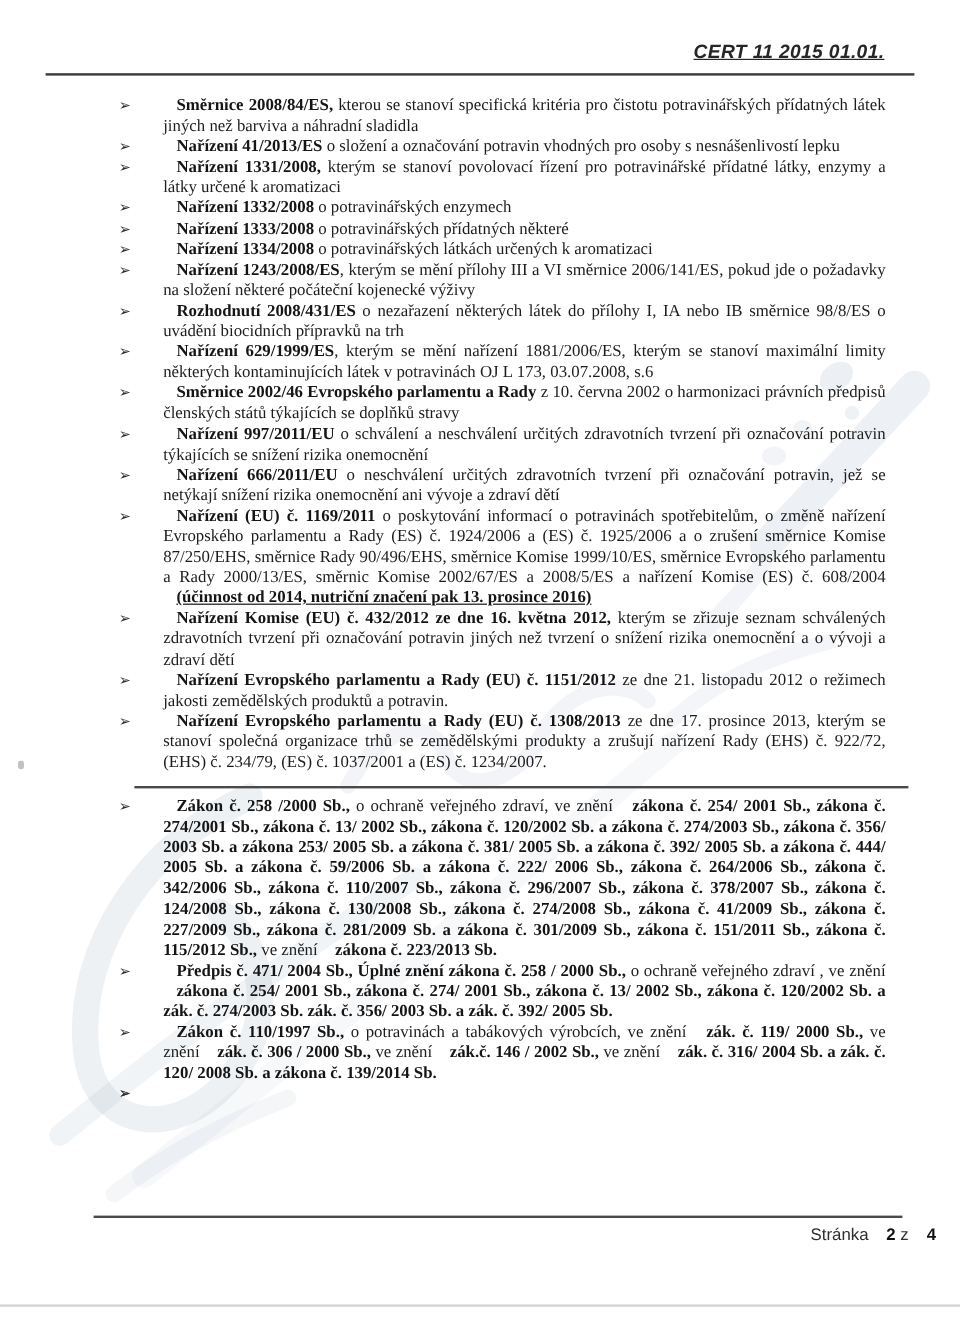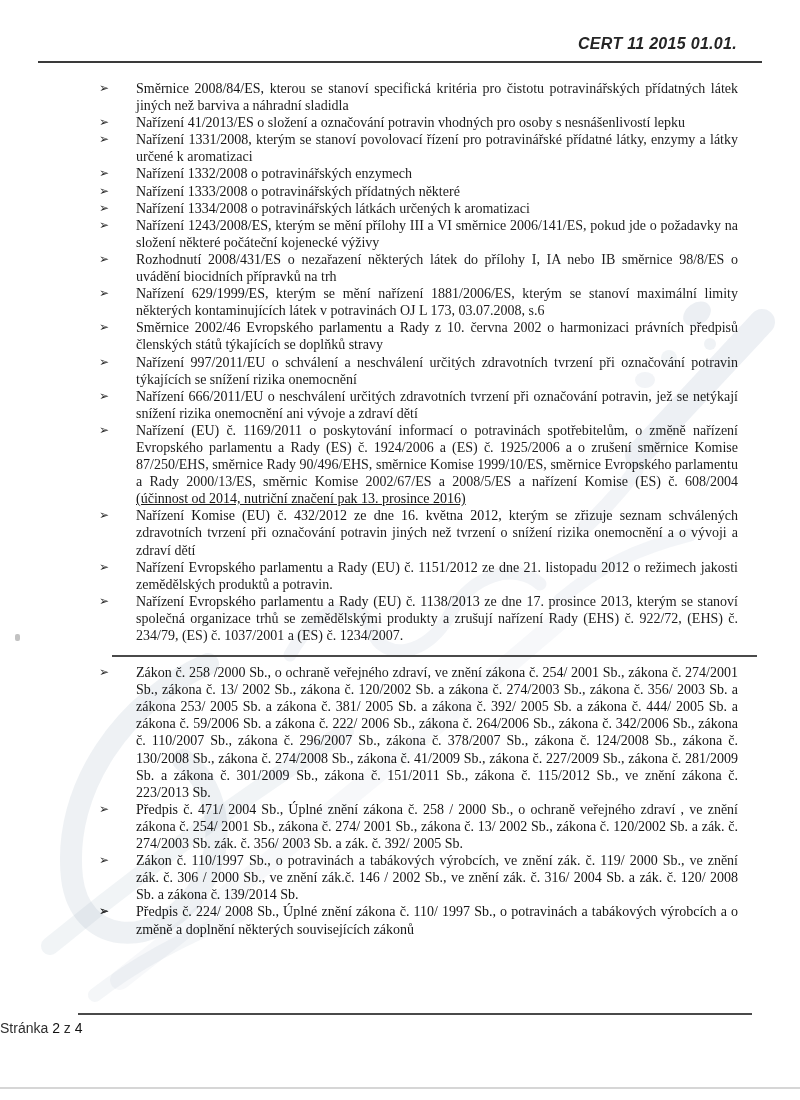--- a/index.html
+++ b/index.html
@@ -3,37 +3,37 @@
 <meta charset="utf-8">
 <style>
   html, body { margin:0; padding:0; background:#ffffff; }
   .page {
     position:relative; width:800px; height:1100px; background:#ffffff;
     overflow:hidden; font-family:"Liberation Serif", serif;
   }
   .doc-code {
     position:absolute; top:35px; right:63px;
     font-family:"Liberation Sans", sans-serif; font-style:italic; font-weight:700;
-    font-size:16px; color:#262626; letter-spacing:.3px; white-space:nowrap;
+    font-size:16px; color:#262626; letter-spacing:.3px; white-space:nowrap;text-decoration:underline;
   }
   .header-rule { position:absolute; top:61px; left:38px; width:724px; height:2px; background:#3a3a3a; }
 
   .reg-list { position:absolute; top:80px; left:97px; width:641px; margin:0; padding:0; list-style:none; }
   .reg-item {
     position:relative; padding-left:39px; margin:0;
     font-size:14px; line-height:17.1px; text-align:justify; color:#1c1c1c;
   }
   .reg-item .bullet { position:absolute; left:2px; top:0; font-size:12px; color:#2b2b2b; }
-  .run-b { font-weight:400; color:#151515; }
+  .run-b { font-weight:700; color:#151515;margin-left:11px; }
   .run-u { text-decoration:underline; }
   .divider { height:2px; background:#4a4a4a; margin:11px 0 7px 15px; width:645px; }
 
   .footer-rule { position:absolute; top:1013px; left:78px; width:674px; height:2px; background:#4a4a4a; }
   .footer-text {
-    position:absolute; top:1020px; left:0; width:780px; text-align:left;
+    position:absolute; top:1020px; left:0; width:780px; text-align:right;
     font-family:"Liberation Sans", sans-serif; font-size:14px; color:#2d2d2d;
   }
   .footer-text .run-b { color:#111; }
 
   .watermark { position:absolute; inset:0; pointer-events:none; }
   .scan-speck { position:absolute; left:15px; top:634px; width:5px; height:7px;
                 background:#8f8f8f; opacity:.55; border-radius:2px; }
   .scan-edge { position:absolute; left:0; top:1087px; width:800px; height:2px;
                background:#cfcfcf; opacity:.85; }
 </style>
@@ -75,27 +75,27 @@
       <li class="reg-item"><span class="bullet">➢</span><span class="run-b">Nařízení 1334/2008</span><span> o potravinářských látkách určených k aromatizaci</span></li>
       <li class="reg-item"><span class="bullet">➢</span><span class="run-b">Nařízení 1243/2008/ES</span><span>, kterým se mění přílohy III a VI směrnice 2006/141/ES, pokud jde o požadavky na složení některé počáteční kojenecké výživy</span></li>
       <li class="reg-item"><span class="bullet">➢</span><span class="run-b">Rozhodnutí 2008/431/ES</span><span> o nezařazení některých látek do přílohy I, IA nebo IB směrnice 98/8/ES o uvádění biocidních přípravků na trh</span></li>
       <li class="reg-item"><span class="bullet">➢</span><span class="run-b">Nařízení 629/1999/ES</span><span>, kterým se mění nařízení 1881/2006/ES, kterým se stanoví maximální limity některých kontaminujících látek v potravinách OJ L 173, 03.07.2008, s.6</span></li>
       <li class="reg-item"><span class="bullet">➢</span><span class="run-b">Směrnice 2002/46 Evropského parlamentu a Rady</span><span> z 10. června 2002 o harmonizaci právních předpisů členských států týkajících se doplňků stravy</span></li>
       <li class="reg-item"><span class="bullet">➢</span><span class="run-b">Nařízení 997/2011/EU</span><span> o schválení a neschválení určitých zdravotních tvrzení při označování potravin týkajících se snížení rizika onemocnění</span></li>
       <li class="reg-item"><span class="bullet">➢</span><span class="run-b">Nařízení 666/2011/EU</span><span> o neschválení určitých zdravotních tvrzení při označování potravin, jež se netýkají snížení rizika onemocnění ani vývoje a zdraví dětí</span></li>
       <li class="reg-item"><span class="bullet">➢</span><span class="run-b">Nařízení (EU) č. 1169/2011</span><span> o poskytování informací o potravinách spotřebitelům, o změně nařízení Evropského parlamentu a Rady (ES) č. 1924/2006 a (ES) č. 1925/2006 a o zrušení směrnice Komise 87/250/EHS, směrnice Rady 90/496/EHS, směrnice Komise 1999/10/ES, směrnice Evropského parlamentu a Rady 2000/13/ES, směrnic Komise 2002/67/ES a 2008/5/ES a nařízení Komise (ES) č. 608/2004 </span><span class="run-b run-u">(účinnost od 2014, nutriční značení pak 13. prosince 2016)</span></li>
       <li class="reg-item"><span class="bullet">➢</span><span class="run-b">Nařízení Komise (EU) č. 432/2012 ze dne 16. května 2012,</span><span> kterým se zřizuje seznam schválených zdravotních tvrzení při označování potravin jiných než tvrzení o snížení rizika onemocnění a o vývoji a zdraví dětí</span></li>
       <li class="reg-item"><span class="bullet">➢</span><span class="run-b">Nařízení Evropského parlamentu a Rady (EU) č. 1151/2012</span><span> ze dne 21. listopadu 2012 o režimech jakosti zemědělských produktů a potravin.</span></li>
-      <li class="reg-item"><span class="bullet">➢</span><span class="run-b">Nařízení Evropského parlamentu a Rady (EU) č. 1138/2013</span><span> ze dne 17. prosince 2013, kterým se stanoví společná organizace trhů se zemědělskými produkty a zrušují nařízení Rady (EHS) č. 922/72, (EHS) č. 234/79, (ES) č. 1037/2001 a (ES) č. 1234/2007.</span></li>
+      <li class="reg-item"><span class="bullet">➢</span><span class="run-b">Nařízení Evropského parlamentu a Rady (EU) č. 1308/2013</span><span> ze dne 17. prosince 2013, kterým se stanoví společná organizace trhů se zemědělskými produkty a zrušují nařízení Rady (EHS) č. 922/72, (EHS) č. 234/79, (ES) č. 1037/2001 a (ES) č. 1234/2007.</span></li>
       <div class="divider"></div>
       <li class="reg-item"><span class="bullet">➢</span><span class="run-b">Zákon č. 258 /2000 Sb.,</span><span> o ochraně veřejného zdraví, ve znění </span><span class="run-b">zákona č. 254/ 2001 Sb., zákona č. 274/2001 Sb., zákona č. 13/ 2002 Sb., zákona č. 120/2002 Sb. a zákona č. 274/2003 Sb., zákona č. 356/ 2003 Sb. a zákona 253/ 2005 Sb. a zákona č. 381/ 2005 Sb. a zákona č. 392/ 2005 Sb. a zákona č. 444/ 2005 Sb. a zákona č. 59/2006 Sb. a zákona č. 222/ 2006 Sb., zákona č. 264/2006 Sb., zákona č. 342/2006 Sb., zákona č. 110/2007 Sb., zákona č. 296/2007 Sb., zákona č. 378/2007 Sb., zákona č. 124/2008 Sb., zákona č. 130/2008 Sb., zákona č. 274/2008 Sb., zákona č. 41/2009 Sb., zákona č. 227/2009 Sb., zákona č. 281/2009 Sb. a zákona č. 301/2009 Sb., zákona č. 151/2011 Sb., zákona č. 115/2012 Sb.,</span><span> ve znění </span><span class="run-b">zákona č. 223/2013 Sb.</span></li>
       <li class="reg-item"><span class="bullet">➢</span><span class="run-b">Předpis č. 471/ 2004 Sb., Úplné znění zákona č. 258 / 2000 Sb.,</span><span> o ochraně veřejného zdraví , ve znění </span><span class="run-b">zákona č. 254/ 2001 Sb., zákona č. 274/ 2001 Sb., zákona č. 13/ 2002 Sb., zákona č. 120/2002 Sb. a zák. č. 274/2003 Sb. zák. č. 356/ 2003 Sb. a zák. č. 392/ 2005 Sb.</span></li>
       <li class="reg-item"><span class="bullet">➢</span><span class="run-b">Zákon č. 110/1997 Sb.,</span><span> o potravinách a tabákových výrobcích, ve znění </span><span class="run-b">zák. č. 119/ 2000 Sb.,</span><span> ve znění </span><span class="run-b">zák. č. 306 / 2000 Sb.,</span><span> ve znění </span><span class="run-b">zák.č. 146 / 2002 Sb.,</span><span> ve znění </span><span class="run-b">zák. č. 316/ 2004 Sb. a zák. č. 120/ 2008 Sb. a zákona č. 139/2014 Sb.</span></li>
       <li class="reg-item"><span class="bullet">➢</span></li>
-      <li class="reg-item"><span class="bullet">➢</span><span class="run-b">Předpis č. 224/ 2008 Sb., Úplné znění zákona č. 110/ 1997 Sb., o potravinách a tabákových výrobcích a o změně a doplnění některých souvisejících zákonů</span></li>
+      <li class="reg-item"><span class="bullet">➢</span></li>
     </ul>
 
   <div class="footer-rule"></div>
   <div class="footer-text"><span>Stránka </span><span class="run-b">2</span><span> z </span><span class="run-b">4</span></div>
 
   <div class="scan-speck"></div>
   <div class="scan-edge"></div>
 </div>
 
 </body></html>

